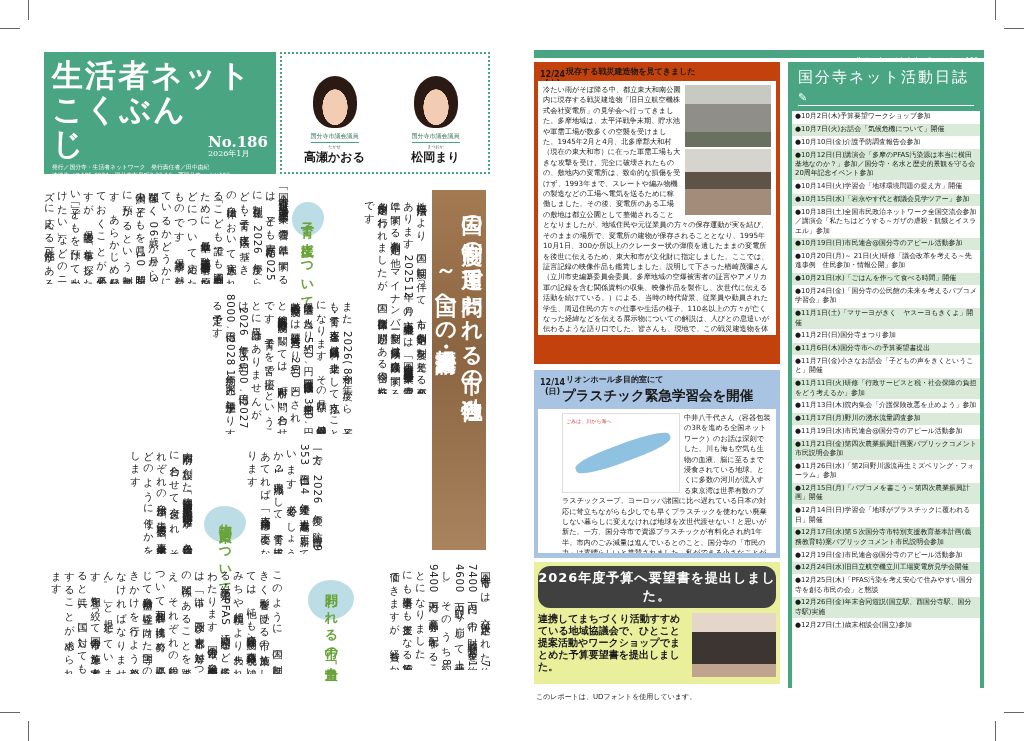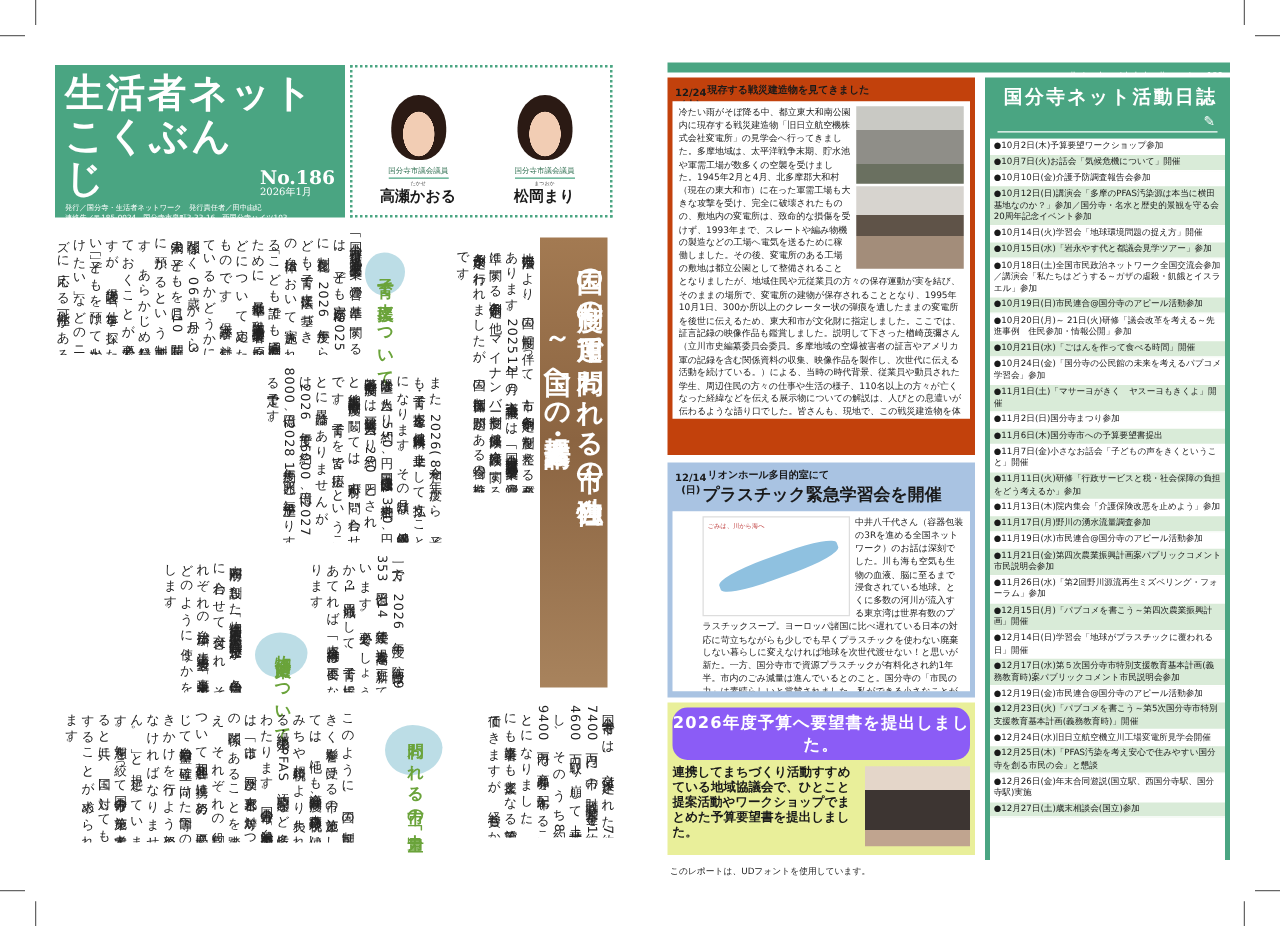--- a/index.html
+++ b/index.html
@@ -47,28 +47,28 @@
   .ph1 { height: 62px; background: linear-gradient(180deg, #c9c9c4 0 30%, #8f8e88 30% 75%, #6a7060 75%); margin-bottom: 2px; }
   .ph2 { height: 66px; background: linear-gradient(180deg, #d7d4cf 0 35%, #5f5348 35% 60%, #a38d7a 60%); }
 
   .article2 { position: absolute; left: 8px; top: 326px; width: 246px; height: 188px; background: #a9c3e2; padding: 4px; }
   .article2 .a-body { background: #fff; height: 144px; padding-left: 24px; }
   .illus { float: left; width: 118px; height: 80px; margin-right: 4px; background: #fff; border: 1px solid #ddd; position: relative; }
   .illus .river { position: absolute; left: 10px; top: 30px; width: 100px; height: 18px; border-radius: 40%; background: #8fc1e0; transform: rotate(-20deg); }
   .illus .cap { position: absolute; left: 3px; top: 2px; font-size: 5px; color: #c04040; }
 
   .article3 { position: absolute; left: 8px; top: 518px; width: 246px; height: 122px; background: #e9ef9a; padding: 4px; }
-  .a3-title { background: #8b5cf6; color: #fff; border-radius: 12px; font-size: 13px; font-weight: bold; text-align: center; padding: 3px 0; letter-spacing: 1px; }
+  .a3-title { background: #404040; color: #fff; border-radius: 12px; font-size: 13px; font-weight: bold; text-align: center; padding: 3px 0; letter-spacing: 1px; }
   .a3-body { display: flex; margin-top: 5px; }
   .a3-text { font-size: 10px; font-weight: bold; line-height: 12px; flex: 1; }
   .a3-photo { width: 84px; height: 64px; background: linear-gradient(180deg, #e4d6c9 0 30%, #3d3532 30% 80%, #c0a48f 80%); margin-left: 4px; }
   .footer-note { position: absolute; left: 10px; top: 648px; font-size: 7px; }
 
   .diary { position: absolute; left: 262px; top: 18px; width: 196px; height: 626px; background: #4aa582; padding: 4px; }
-  .diary-title { color: #fff; font-size: 15px; font-weight: bold; text-align: right; border-bottom: 1px solid #fff; margin: 2px 6px 5px; letter-spacing: 2px; }
+  .diary-title { color: #fff; font-size: 15px; font-weight: normal; text-align: left; border-bottom: 1px solid #fff; margin: 2px 6px 5px; letter-spacing: 2px; }
   .diary-list { background: #fff; height: 590px; }
   .diary-item { font-size: 6.9px; line-height: 9.4px; padding: 1.2px 3px 1.2px 3px; border-bottom: 1px solid #fff; }
   .diary-item:nth-child(odd) { background: #ffffff; }
   .diary-item:nth-child(even) { background: #d9ebd8; }
 </style>
 </head>
 <body>
 
 <div class="crop" style="left:0;top:28px;border-top-width:1px;"></div>
 <div class="crop" style="left:28px;top:0;border-left-width:1px;"></div>
@@ -213,20 +213,19 @@
       <div class="diary-item">●11月11日(火)研修「行政サービスと税・社会保障の負担をどう考えるか」参加</div>
       <div class="diary-item">●11月13日(木)院内集会「介護保険改悪を止めよう」参加</div>
       <div class="diary-item">●11月17日(月)野川の湧水流量調査参加</div>
       <div class="diary-item">●11月19日(水)市民連合@国分寺のアピール活動参加</div>
       <div class="diary-item">●11月21日(金)第四次農業振興計画案パブリックコメント市民説明会参加</div>
       <div class="diary-item">●11月26日(水)「第2回野川源流再生ミズベリング・フォーラム」参加</div>
       <div class="diary-item">●12月15日(月)「パブコメを書こう～第四次農業振興計画」開催</div>
       <div class="diary-item">●12月14日(日)学習会「地球がプラスチックに覆われる日」開催</div>
       <div class="diary-item">●12月17日(水)第５次国分寺市特別支援教育基本計画(義務教育時)案パブリックコメント市民説明会参加</div>
       <div class="diary-item">●12月19日(金)市民連合@国分寺のアピール活動参加</div>
-      <div class="diary-item">●12月23日(火)「パブコメを書こう～第5次国分寺市特別支援教育基本計画(義務教育時)」開催</div>
       <div class="diary-item">●12月24日(水)旧日立航空機立川工場変電所見学会開催</div>
       <div class="diary-item">●12月25日(木)「PFAS汚染を考え安心で住みやすい国分寺を創る市民の会」と懇談</div>
       <div class="diary-item">●12月26日(金)年末合同遊説(国立駅、西国分寺駅、国分寺駅)実施</div>
       <div class="diary-item">●12月27日(土)歳末相談会(国立)参加</div>
     </div>
   </div>
 </div>
 
 </body></html>

